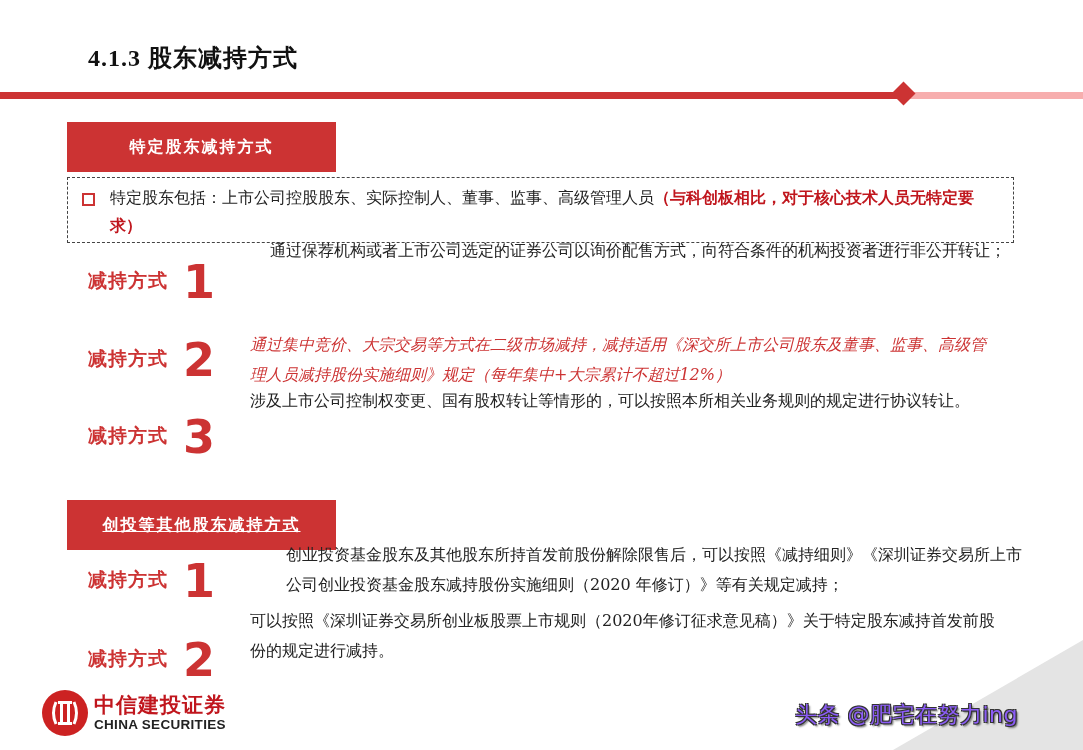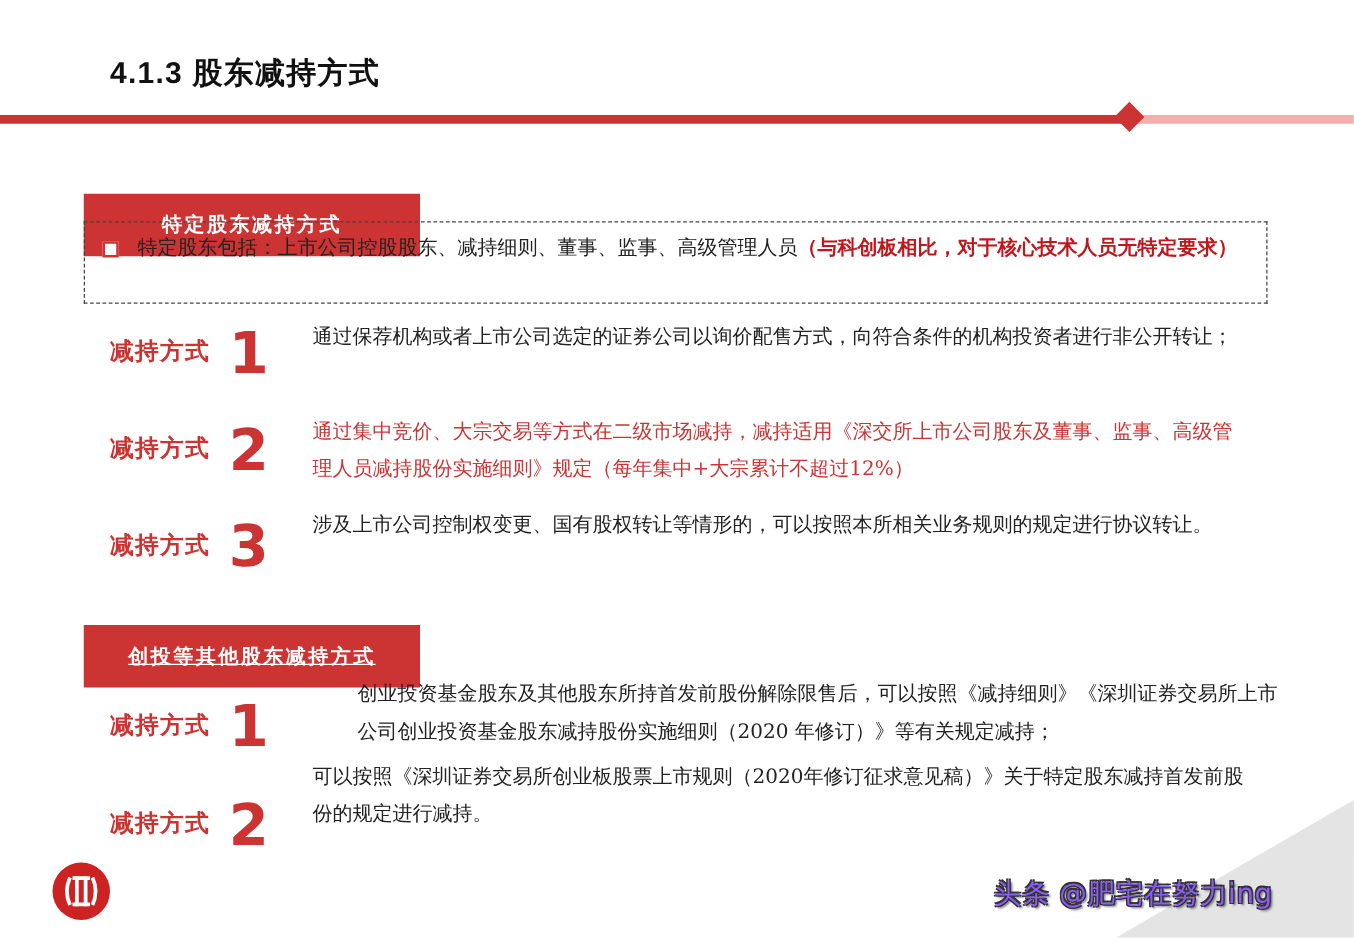--- a/index.html
+++ b/index.html
@@ -6,21 +6,21 @@
   body {
     width:1083px; height:750px; position:relative; overflow:hidden;
     background:#ffffff;
     font-family: "DejaVu Serif", "Liberation Serif", serif;
     color:#222;
   }
   .title {
     position:absolute; left:88px; top:42px;
     font-size:24px; font-weight:bold; color:#111;
     letter-spacing:1px;
-    font-family: Liberation Sans, sans-serif;
+    font-family: Liberation Serif, serif;
   }
   .rule-dark {
     position:absolute; left:0; top:92px; width:905px; height:7px; background:#cc3333;
   }
   .rule-light {
     position:absolute; left:905px; top:92px; width:178px; height:7px; background:#f7aeae;
   }
   .rule-diamond {
     position:absolute; left:895px; top:85px; width:17px; height:17px; background:#cc3333;
     transform:rotate(45deg);
@@ -90,40 +90,40 @@
 </style>
 </head>
 <body>
 
 <div class="title">4.1.3 股东减持方式</div>
 
 <div class="rule-dark"></div>
 <div class="rule-light"></div>
 <div class="rule-diamond"></div>
 
-<div class="section-head" style="top:122px;margin-top:33px;">特定股东减持方式</div>
+<div class="section-head" style="top:122px;">特定股东减持方式</div>
 
 <div class="dashed-box">
   <div class="bullet-sq"></div>
   <div class="box-text">
-    <span>特定股东包括：上市公司控股股东、减持细则、董事、监事、高级管理人员</span><span class="red-bold">（与科创板相比，对于核心技术人员无特定要求）</span>
+    <span>特定股东包括：上市公司控股股东、实际控制人、董事、监事、高级管理人员</span><span class="red-bold">（与科创板相比，对于核心技术人员无特定要求）</span>
   </div>
 </div>
 
 <div class="method-label" style="top:268px;">减持方式</div>
 <div class="method-num" style="top:259px;">1</div>
-<div class="method-text" style="top:254px;">通过保荐机构或者上市公司选定的证券公司以询价配售方式，向符合条件的机构投资者进行非公开转让；</div>
+<div class="method-text" style="top:236px;margin-left:20px;">通过保荐机构或者上市公司选定的证券公司以询价配售方式，向符合条件的机构投资者进行非公开转让；</div>
 
 <div class="method-label" style="top:346px;">减持方式</div>
 <div class="method-num" style="top:337px;">2</div>
-<div class="method-text red" style="top:330px;">通过集中竞价、大宗交易等方式在二级市场减持，减持适用《深交所上市公司股东及董事、监事、高级管理人员减持股份实施细则》规定（每年集中+大宗累计不超过12%）</div>
+<div class="method-text red" style="top:330px;font-style:italic;">通过集中竞价、大宗交易等方式在二级市场减持，减持适用《深交所上市公司股东及董事、监事、高级管理人员减持股份实施细则》规定（每年集中+大宗累计不超过12%）</div>
 
 <div class="method-label" style="top:423px;">减持方式</div>
 <div class="method-num" style="top:414px;">3</div>
-<div class="method-text" style="top:406px;font-family:Liberation Serif, serif;">涉及上市公司控制权变更、国有股权转让等情形的，可以按照本所相关业务规则的规定进行协议转让。</div>
+<div class="method-text" style="top:386px;">涉及上市公司控制权变更、国有股权转让等情形的，可以按照本所相关业务规则的规定进行协议转让。</div>
 
 <div class="section-head" style="top:500px;text-decoration:underline;">创投等其他股东减持方式</div>
 
 <div class="method-label" style="top:567px;">减持方式</div>
 <div class="method-num" style="top:558px;">1</div>
 <div class="method-text" style="top:540px;margin-left:36px;">创业投资基金股东及其他股东所持首发前股份解除限售后，可以按照《减持细则》《深圳证券交易所上市公司创业投资基金股东减持股份实施细则（2020 年修订）》等有关规定减持；</div>
 
 <div class="method-label" style="top:646px;">减持方式</div>
 <div class="method-num" style="top:637px;">2</div>
 <div class="method-text" style="top:606px;">可以按照《深圳证券交易所创业板股票上市规则（2020年修订征求意见稿）》关于特定股东减持首发前股份的规定进行减持。</div>
@@ -134,15 +134,19 @@
   <div class="logo-circle">
     <svg width="46" height="46" viewBox="0 0 46 46">
       <path d="M14 12 Q9 23 14 34" stroke="#fff" stroke-width="3" fill="none"></path>
       <path d="M32 12 Q37 23 32 34" stroke="#fff" stroke-width="3" fill="none"></path>
       <rect x="18" y="11" width="3" height="24" fill="#fff"></rect>
       <rect x="25" y="11" width="3" height="24" fill="#fff"></rect>
       <rect x="16" y="11" width="14" height="3" fill="#fff"></rect>
       <rect x="16" y="32" width="14" height="3" fill="#fff"></rect>
     </svg>
   </div>
+  <div class="logo-text">
+    <div class="logo-cn">中信建投证券</div>
+    <div class="logo-en">CHINA SECURITIES</div>
+  </div>
 </div>
 
 <div class="watermark">头条 @肥宅在努力ing</div>
 
 </body></html>

